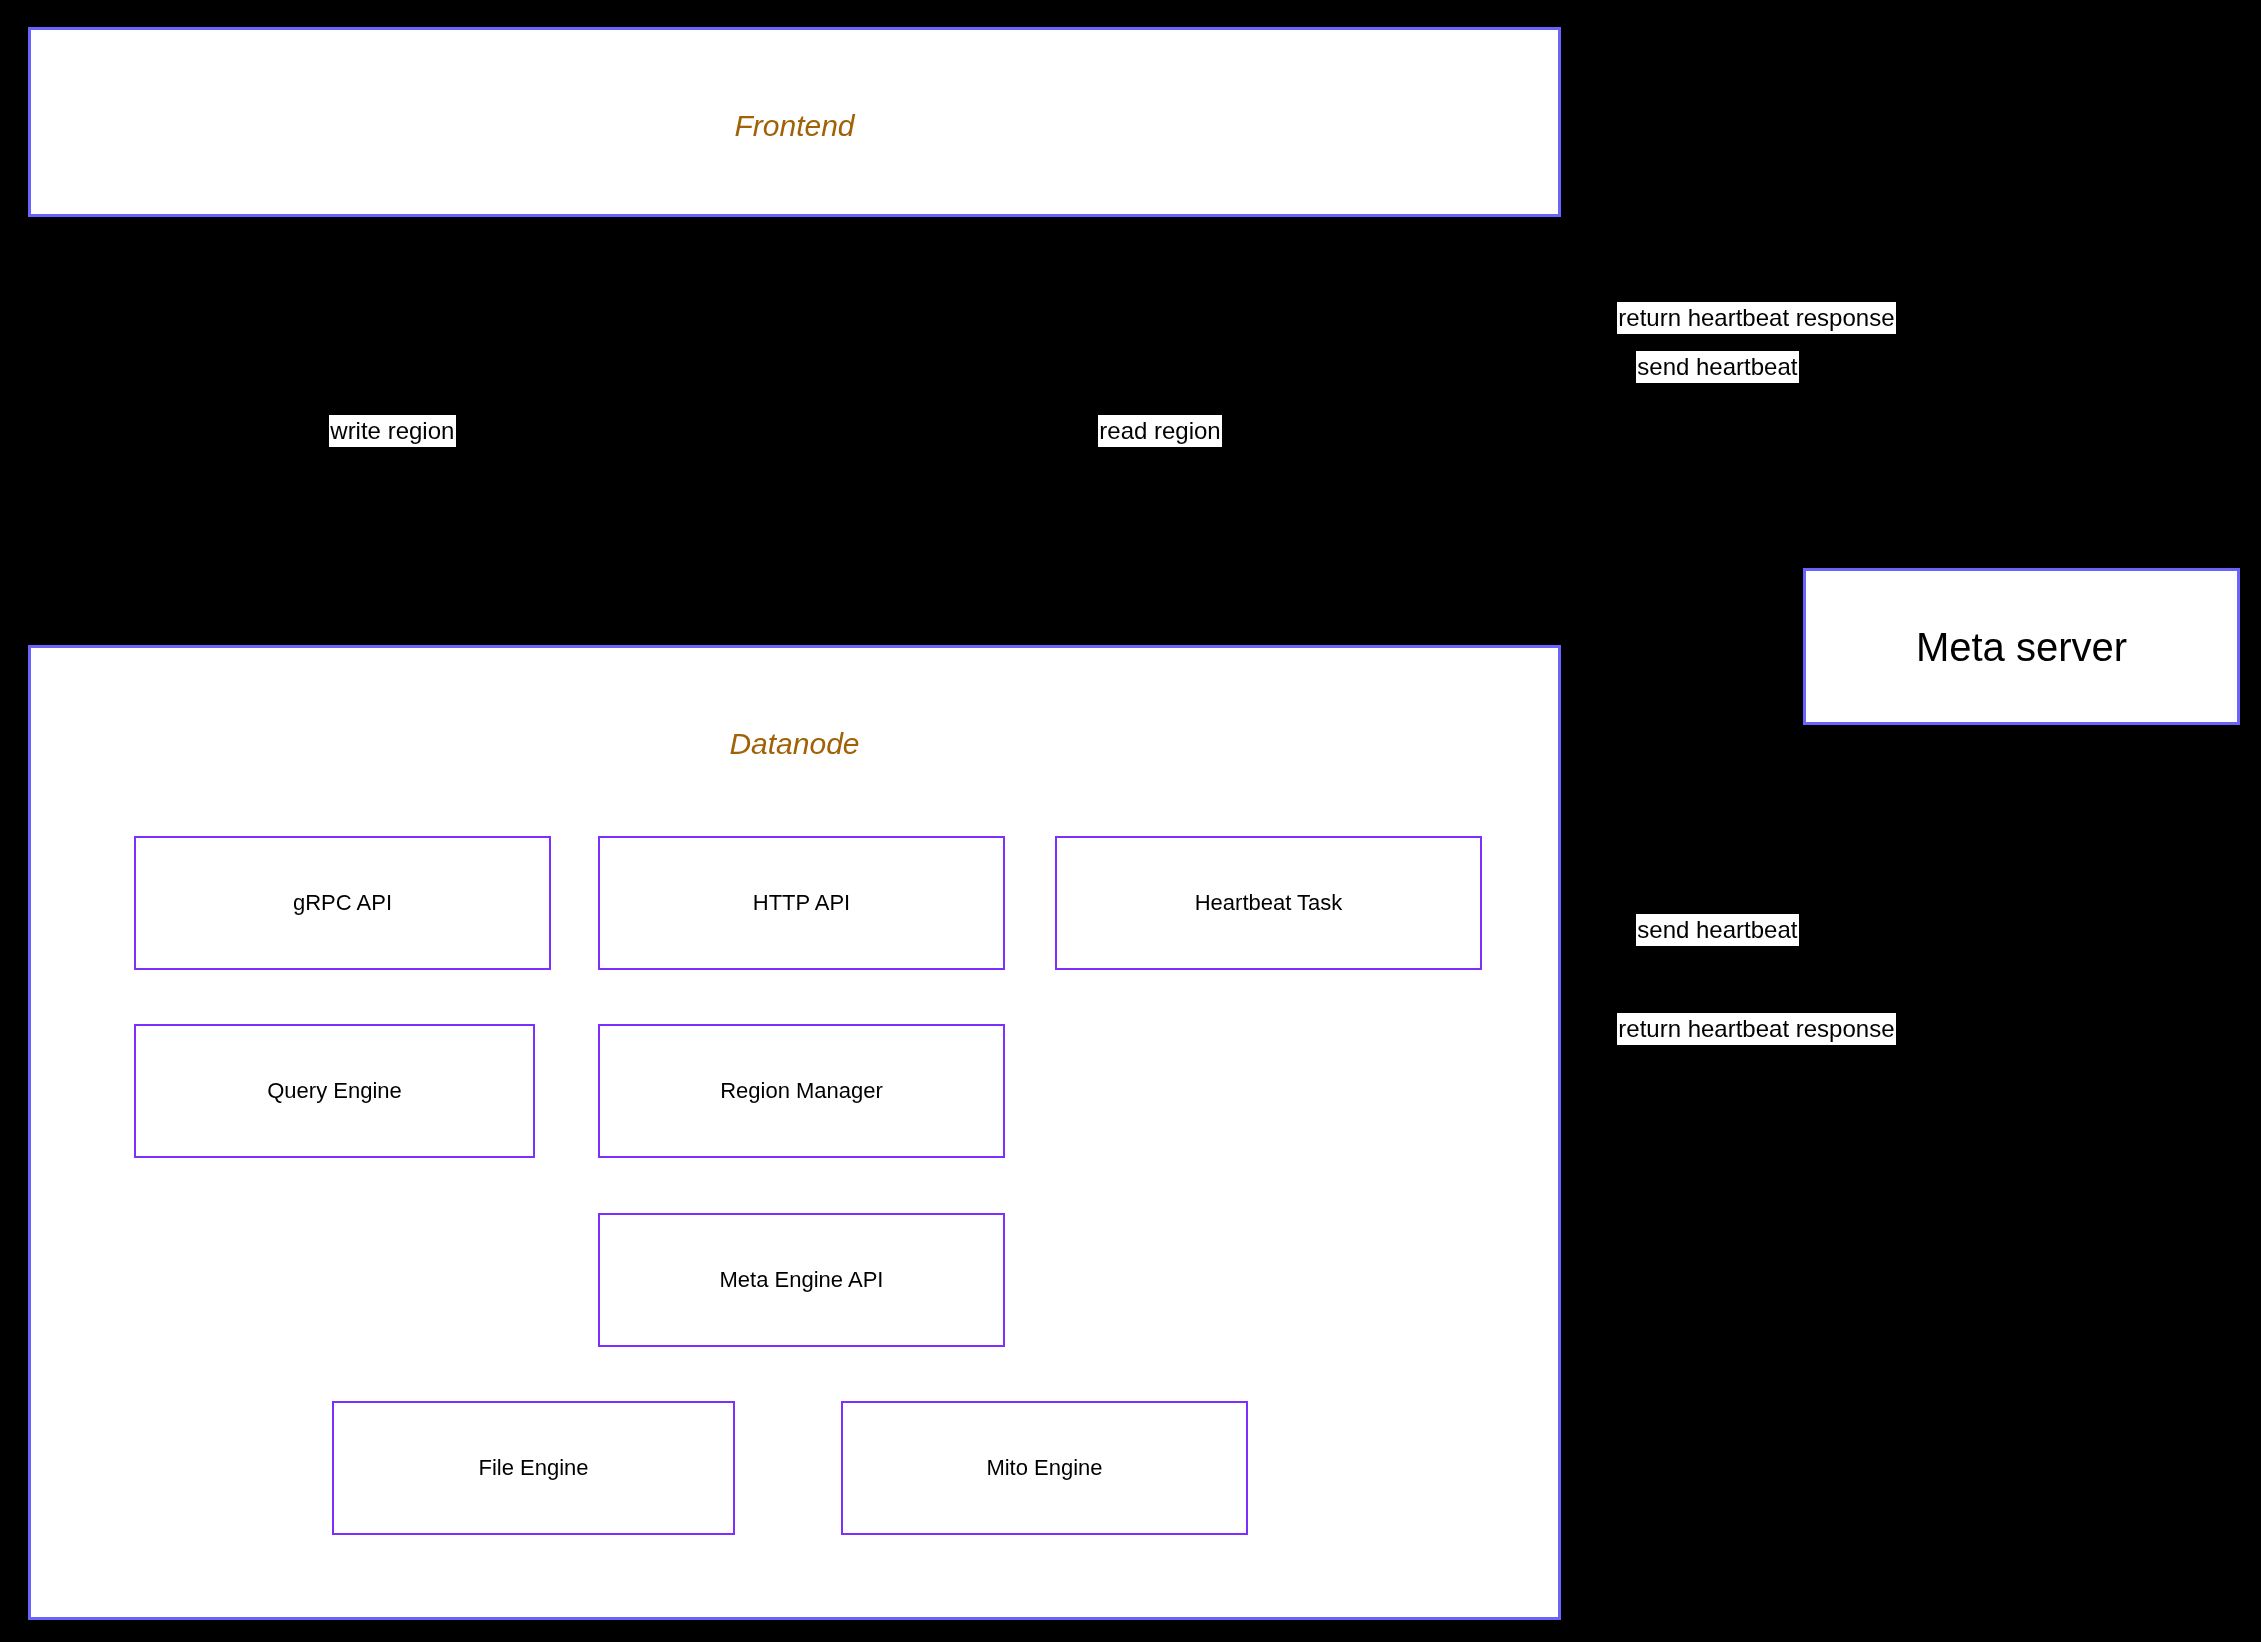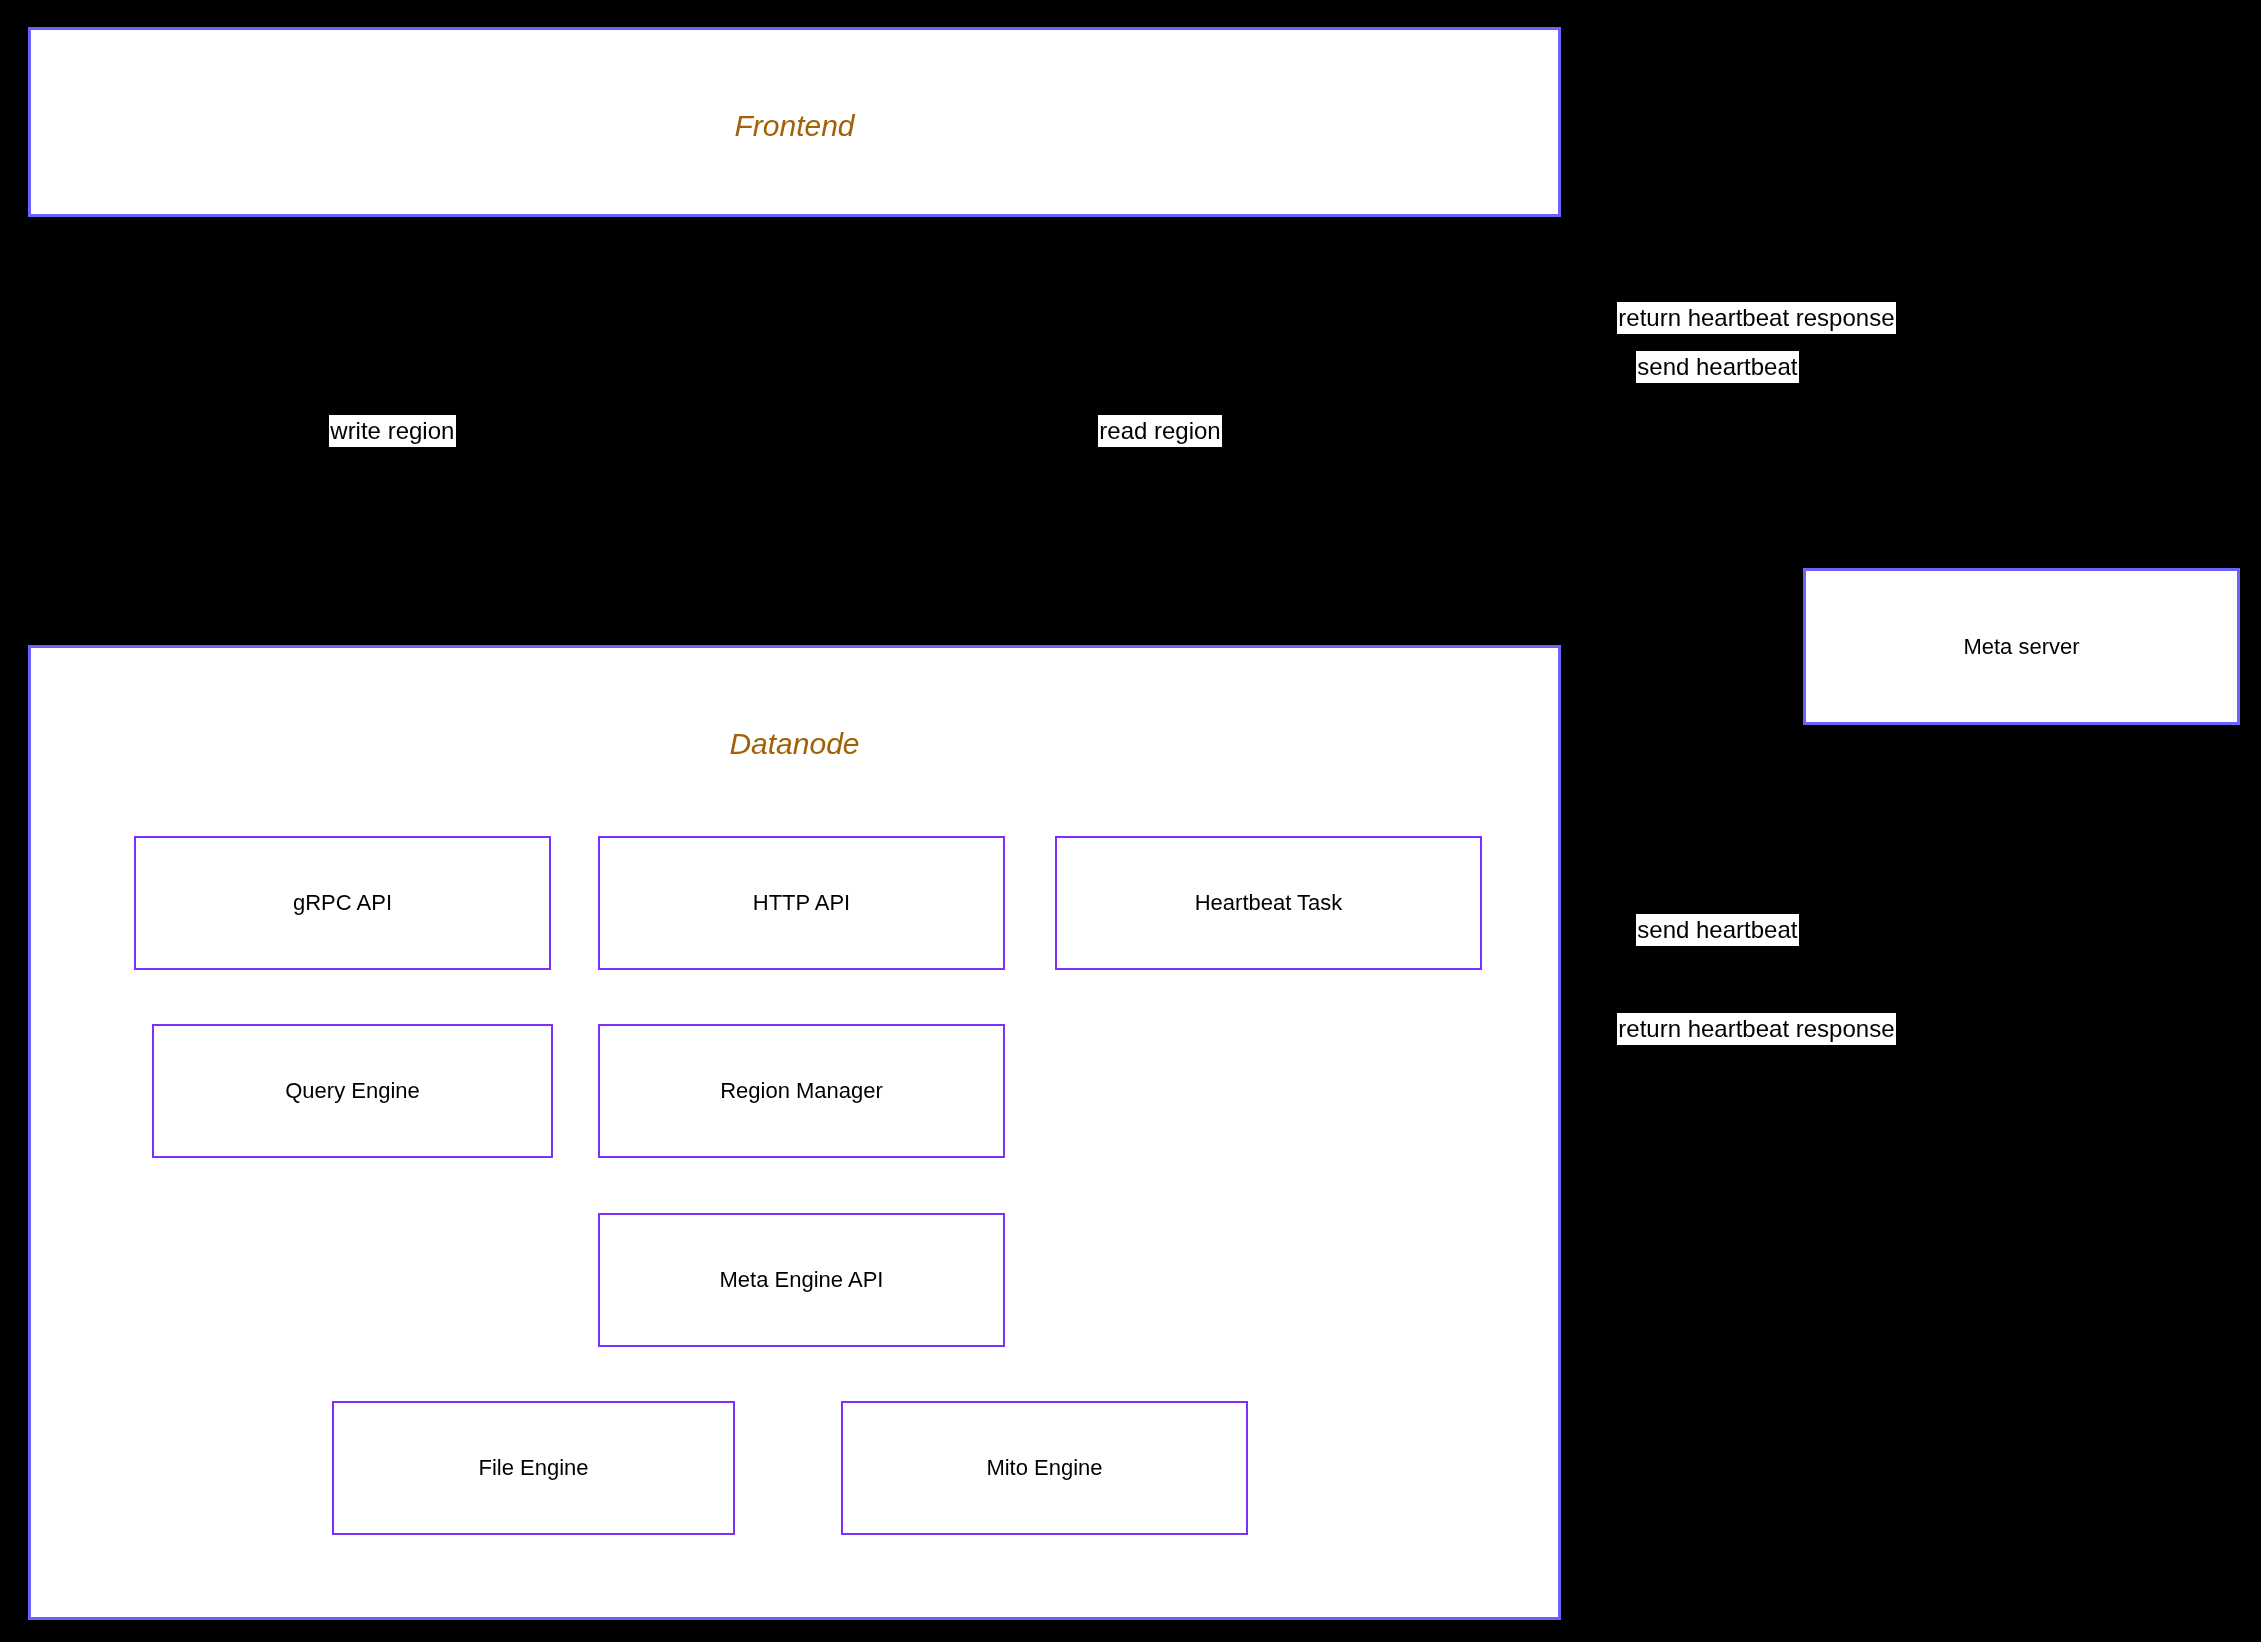--- a/index.html
+++ b/index.html
@@ -35,21 +35,21 @@
     font-style: italic;
   }
   .center-title {
     position: absolute;
     top: 50%;
     left: 0;
     right: 0;
     transform: translateY(-50%);
     text-align: center;
     color: #000000;
-    font-size: 22px;
+    font-size: 40px;
     white-space: nowrap;
   }
 
   
   .inner-box {
     position: absolute;
     background: #ffffff;
     border: 2px solid #7c2ffd;
     box-sizing: border-box;
     display: flex;
@@ -118,21 +118,21 @@
     <div class="inner-box" style="left:103px; top:188px; width:417px; height:134px;">
       <span>gRPC API</span>
     </div>
     <div class="inner-box" style="left:567px; top:188px; width:407px; height:134px;">
       <span>HTTP API</span>
     </div>
     <div class="inner-box" style="left:1024px; top:188px; width:427px; height:134px;">
       <span>Heartbeat Task</span>
     </div>
 
-    <div class="inner-box" style="left:103px; top:376px; width:401px; height:134px;margin-left:18px;">
+    <div class="inner-box" style="left:103px; top:376px; width:401px; height:134px;">
       <span>Query Engine</span>
     </div>
     <div class="inner-box" style="left:567px; top:376px; width:407px; height:134px;">
       <span>Region Manager</span>
     </div>
 
     <div class="inner-box" style="left:567px; top:565px; width:407px; height:134px;">
       <span>Meta Engine API</span>
     </div>
 

